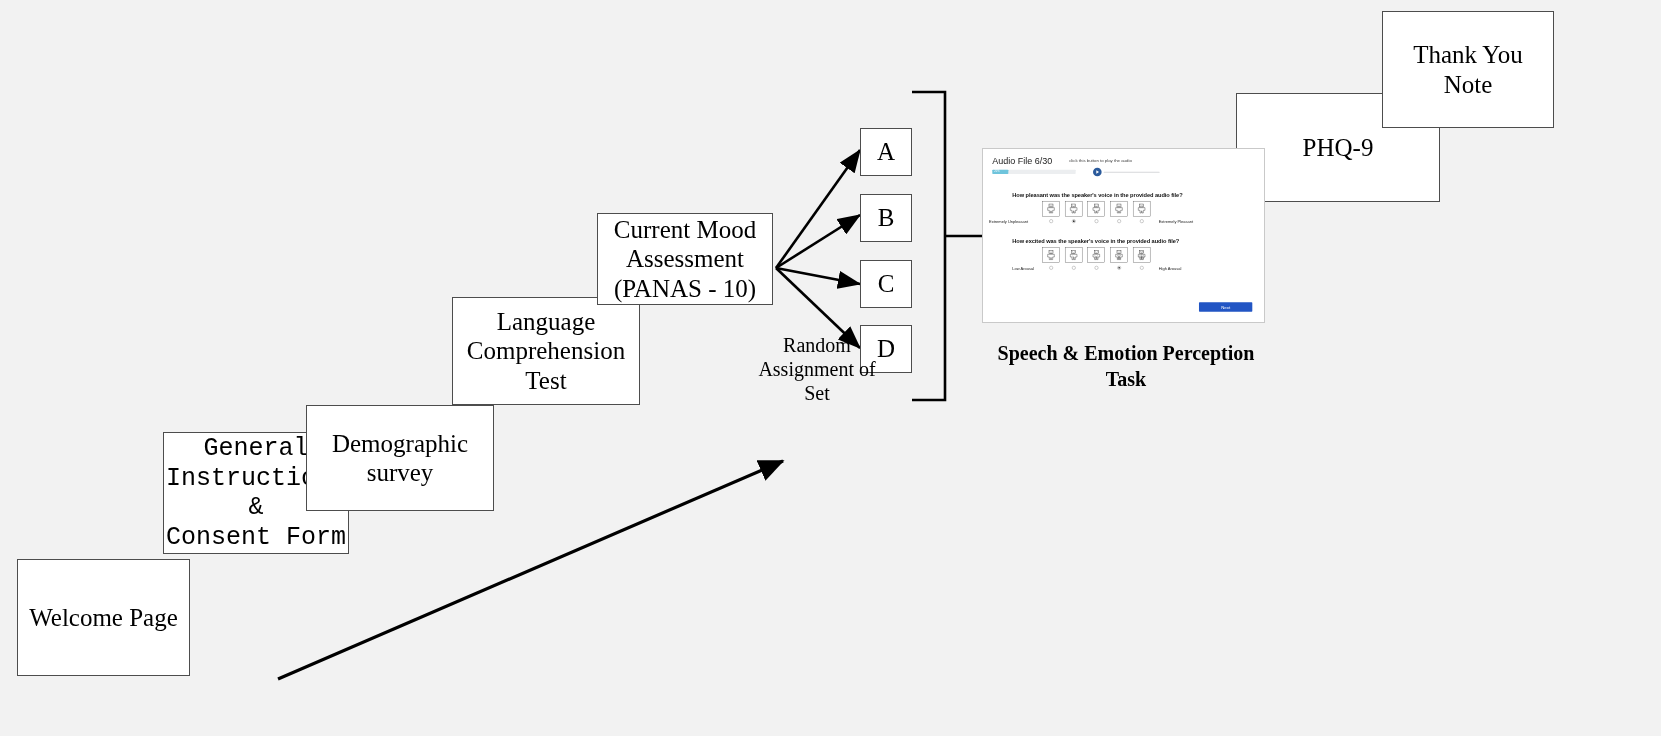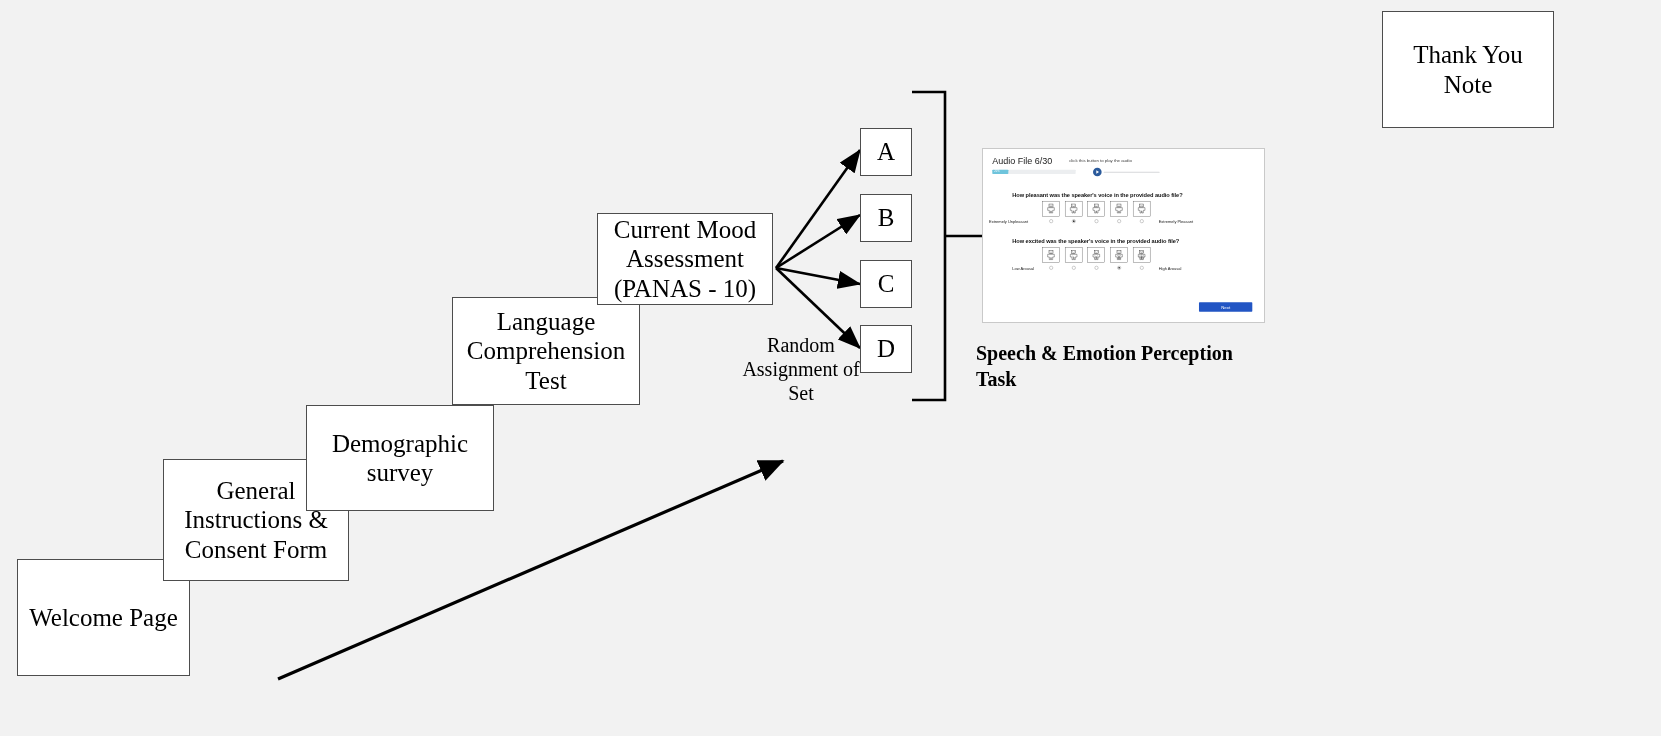--- a/index.html
+++ b/index.html
@@ -63,20 +63,21 @@
     width: 130px;
   }
 
   .task-caption {
     position: absolute;
     font-family: "Liberation Serif", serif;
     font-weight: bold;
     font-size: 20px;
     line-height: 1.28;
     color: #000;
+    text-align: center;
     width: 300px;
   }
 
   svg.overlay {
     position: absolute;
     left: 0; top: 0;
     width: 1661px;
     height: 736px;
     pointer-events: none;
   }
@@ -276,21 +277,21 @@
     <polyline points="912,92 945,92 945,236 945,400 912,400" fill="none" stroke="#000000" stroke-width="2.6"></polyline>
     <line x1="945" y1="236" x2="982" y2="236" stroke="#000000" stroke-width="2.6"></line>
   </svg>
 
   <div class="flow-box" style="left:17px; top:559px; width:173px; height:117px;">
     <div>
       <span>Welcome Page</span>
     </div>
   </div>
 
-  <div class="flow-box" style="left:163px; top:459px; width:186px; height:122px;">
+  <div class="flow-box" style="left:163px; top:432px; width:186px; height:122px;font-family:Liberation Mono, monospace;">
     <div>
       <span>General</span>
       <span>Instructions &amp;</span>
       <span>Consent Form</span>
     </div>
   </div>
 
   <div class="flow-box" style="left:306px; top:381px; width:188px; height:106px;margin-top:24px;">
     <div>
       <span>Demographic</span>
@@ -307,41 +308,46 @@
   </div>
 
   <div class="flow-box" style="left:597px; top:213px; width:176px; height:92px;">
     <div>
       <span>Current Mood</span>
       <span>Assessment</span>
       <span>(PANAS - 10)</span>
     </div>
   </div>
 
+  <div class="flow-box" style="left:1236px; top:93px; width:204px; height:109px;">
+    <div>
+      <span>PHQ-9</span>
+    </div>
+  </div>
 
   <div class="flow-box" style="left:1382px; top:11px; width:172px; height:117px;">
     <div>
       <span>Thank You Note</span>
     </div>
   </div>
 
   <div class="set-box" style="left:860px; top:128px; width:52px; height:48px;">
     <span>A</span>
   </div>
   <div class="set-box" style="left:860px; top:194px; width:52px; height:48px;">
     <span>B</span>
   </div>
   <div class="set-box" style="left:860px; top:260px; width:52px; height:48px;">
     <span>C</span>
   </div>
   <div class="set-box" style="left:860px; top:325px; width:52px; height:48px;">
     <span>D</span>
   </div>
 
-  <div class="random-label" style="left:736px; top:333px;">
+  <div class="random-label" style="left:752px; top:333px;">
     <span>Random</span>
     <span>Assignment of</span>
     <span>Set</span>
   </div>
 
   <div id="task-shot">
     <div class="shot-inner">
 
       <div class="shot-head">
         <span class="shot-title">Audio File 6/30</span>

